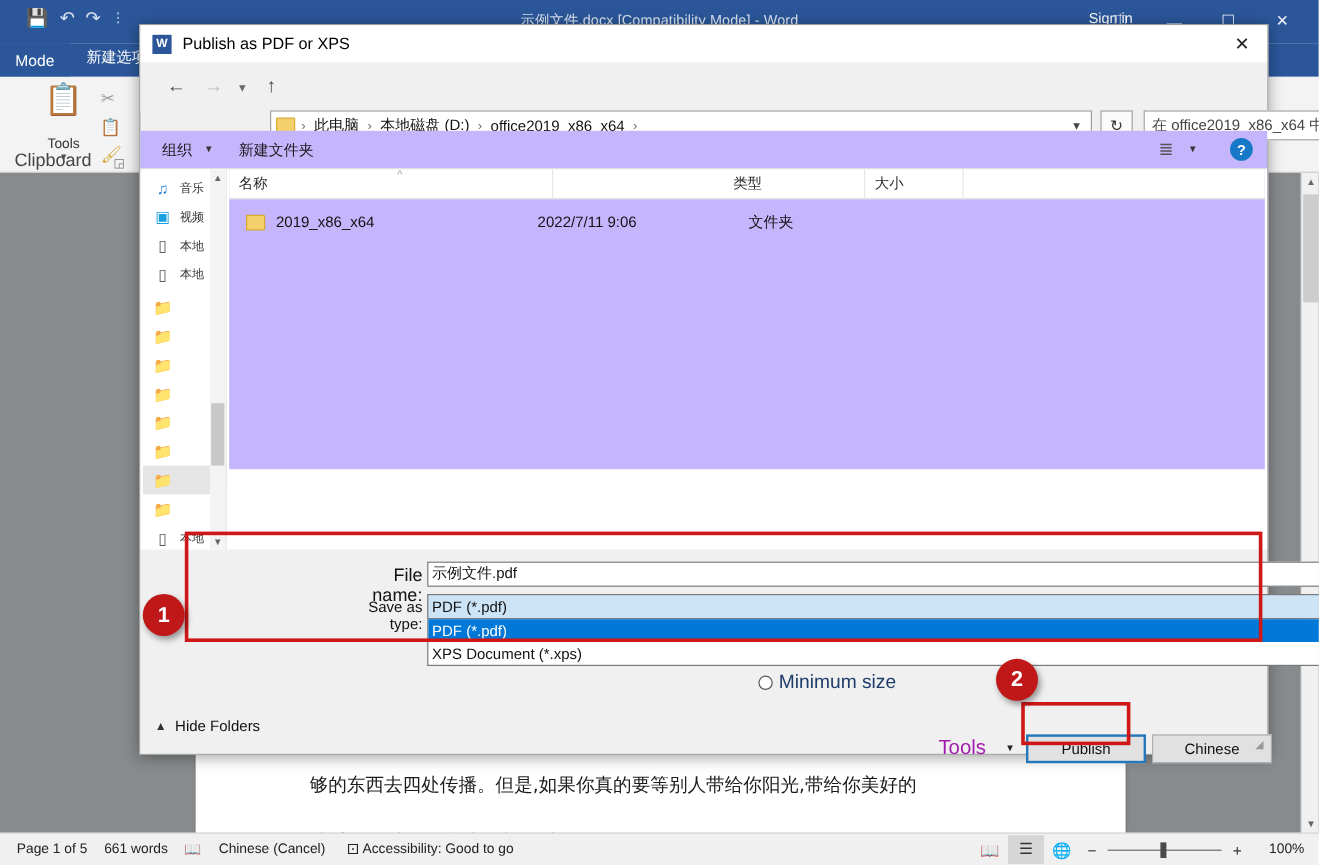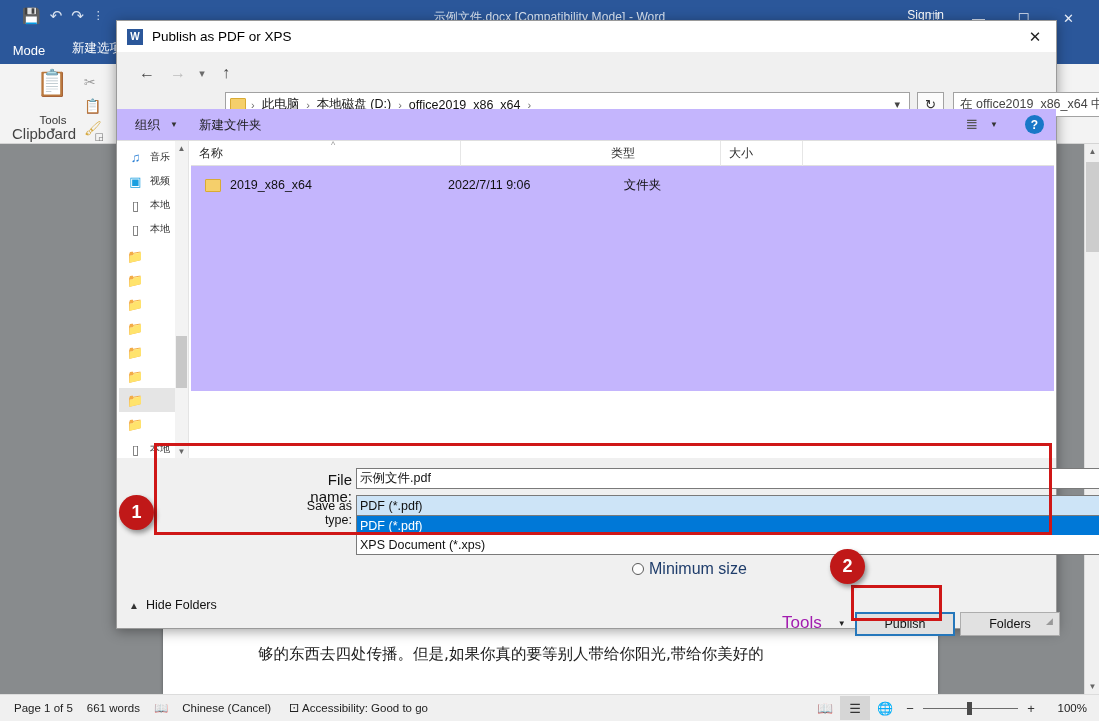--- a/index.html
+++ b/index.html
@@ -549,21 +549,21 @@
       <span class="hf-caret">▲</span>
       <span class="hf-txt">Hide Folders</span>
     </div>
 
     <div class="tools-btn">
       <span class="tools-txt">Tools</span>
       <span class="tools-caret">▼</span>
     </div>
 
     <div class="btn btn-publish">Publish</div>
-    <div class="btn btn-cancel">Folders</div>
+    <div class="btn btn-cancel">Chinese</div>
 
     <div class="dlg-grip">◢</div>
   </div>
 
   <div class="red-box red-box-1"></div>
   <div class="red-box red-box-2"></div>
   <div class="badge badge-1">1</div>
   <div class="badge badge-2">2</div>
 
 </div>

